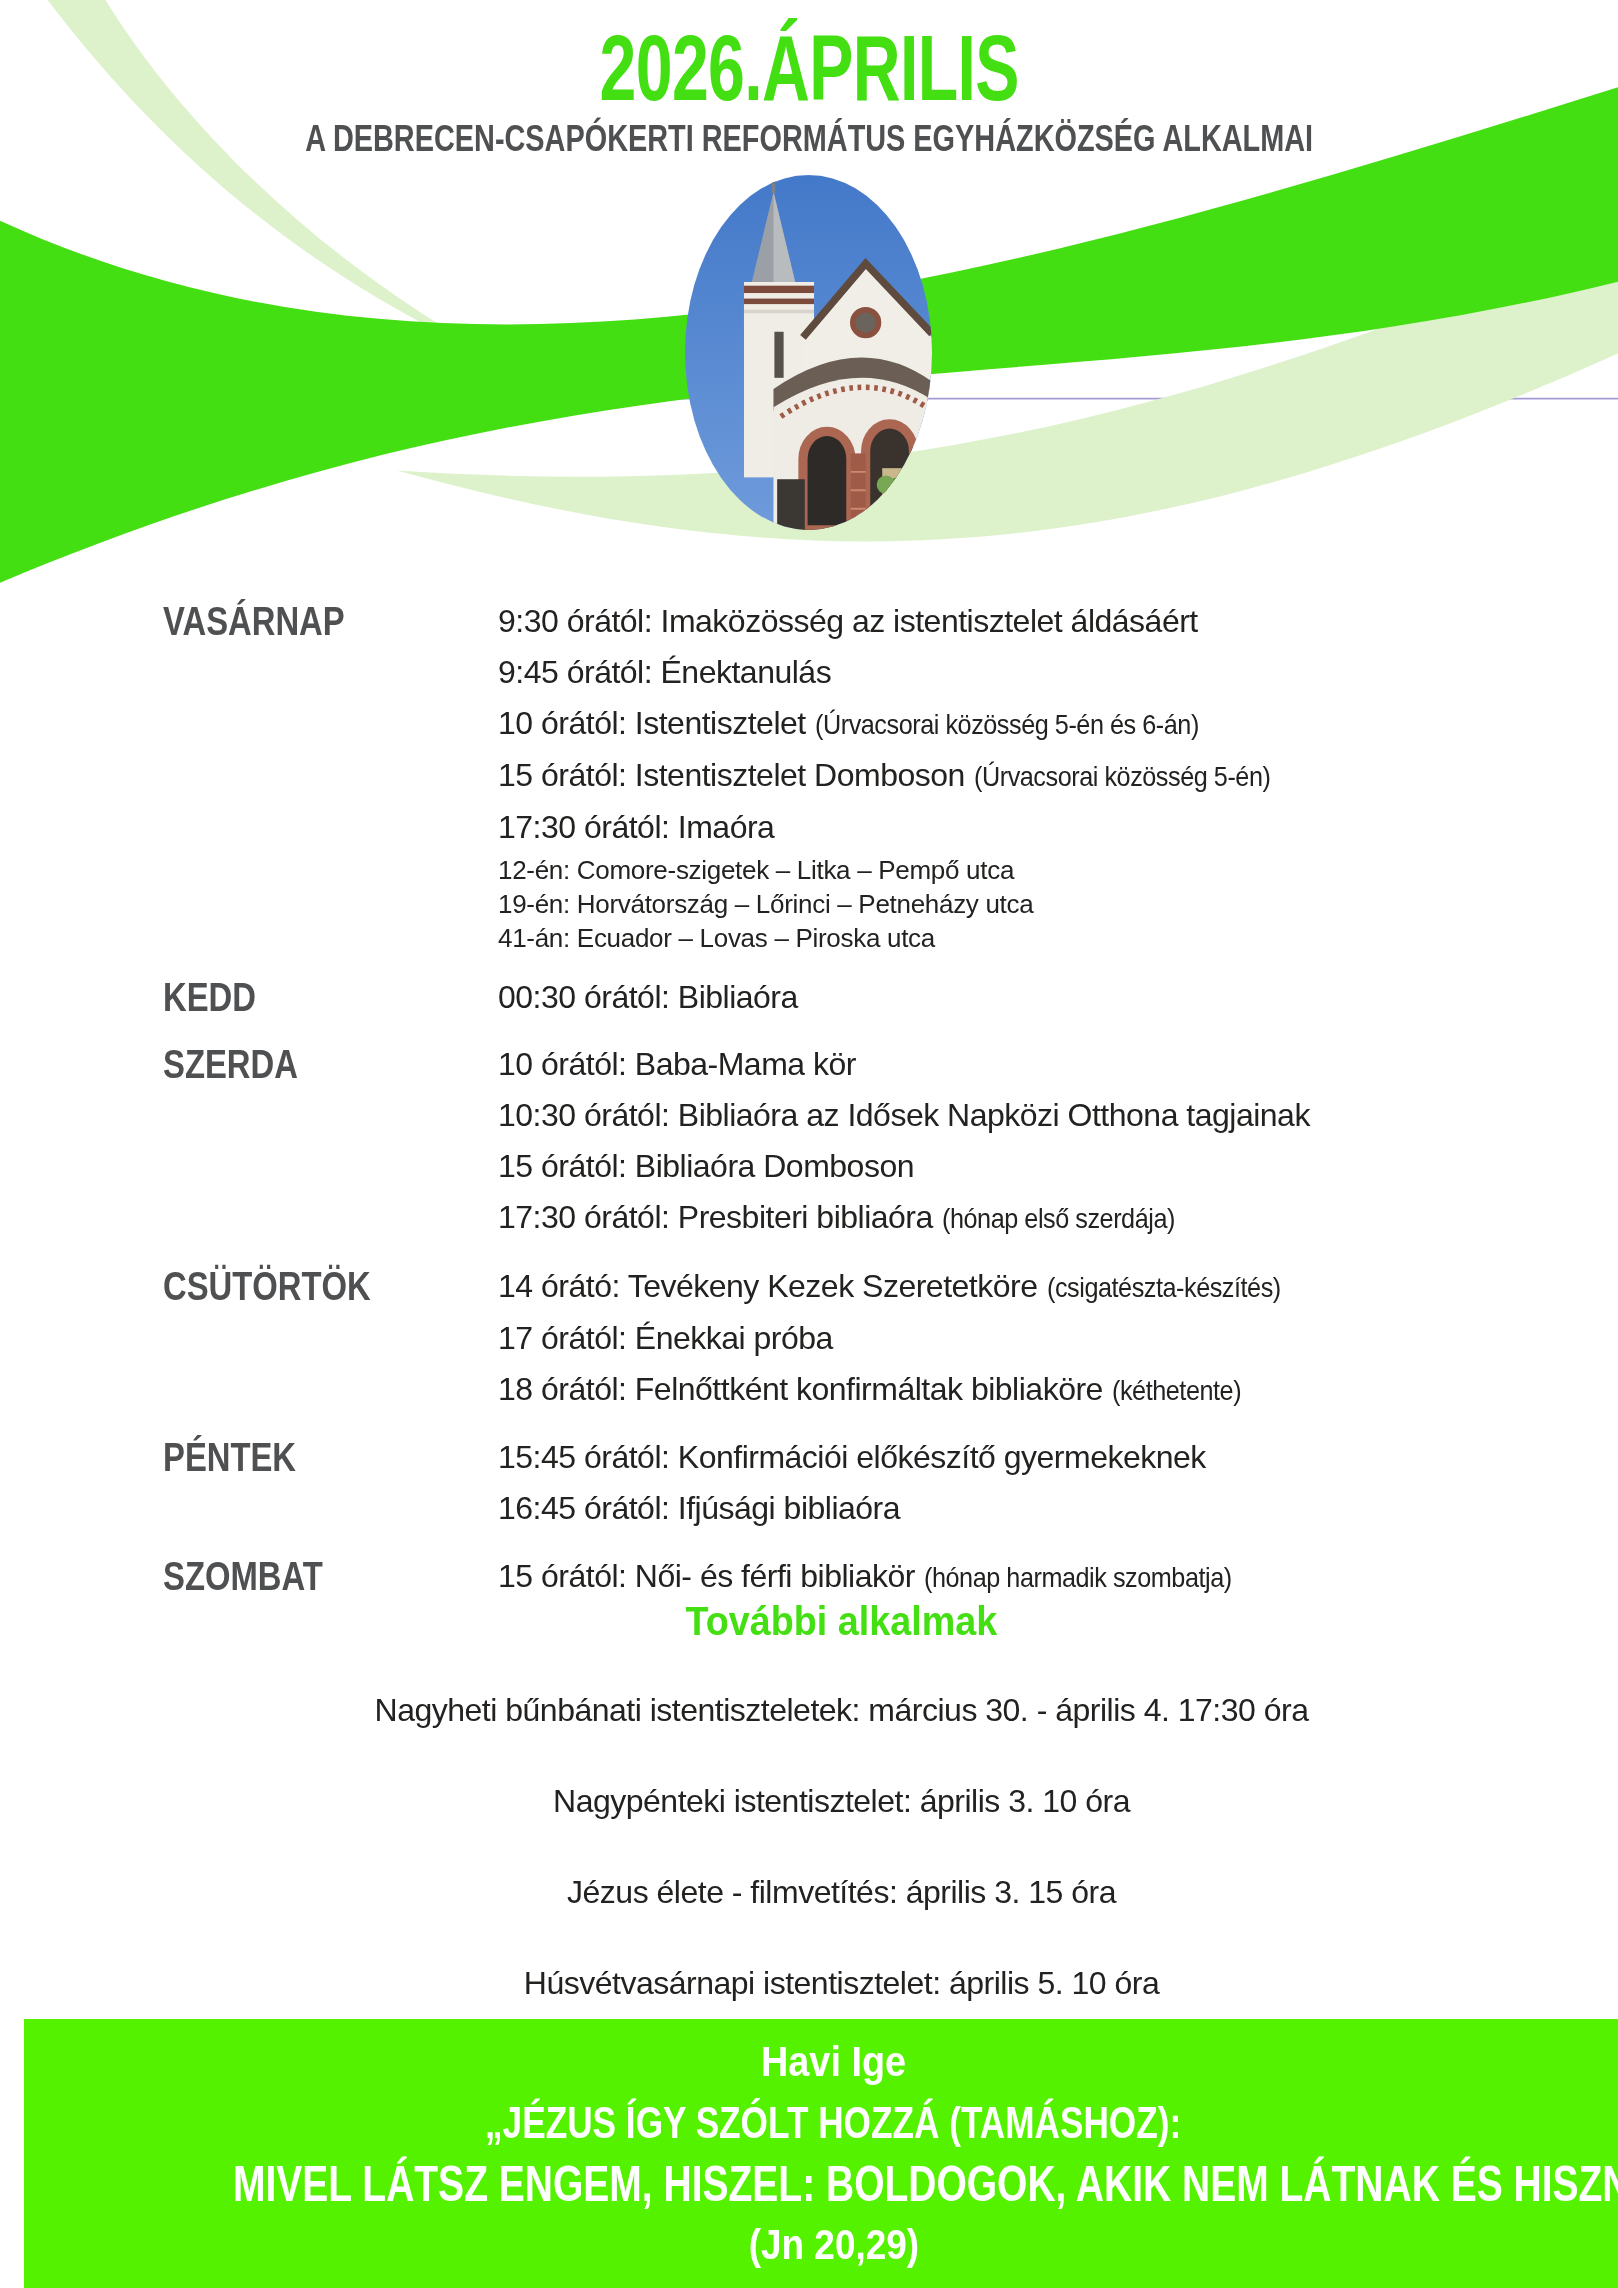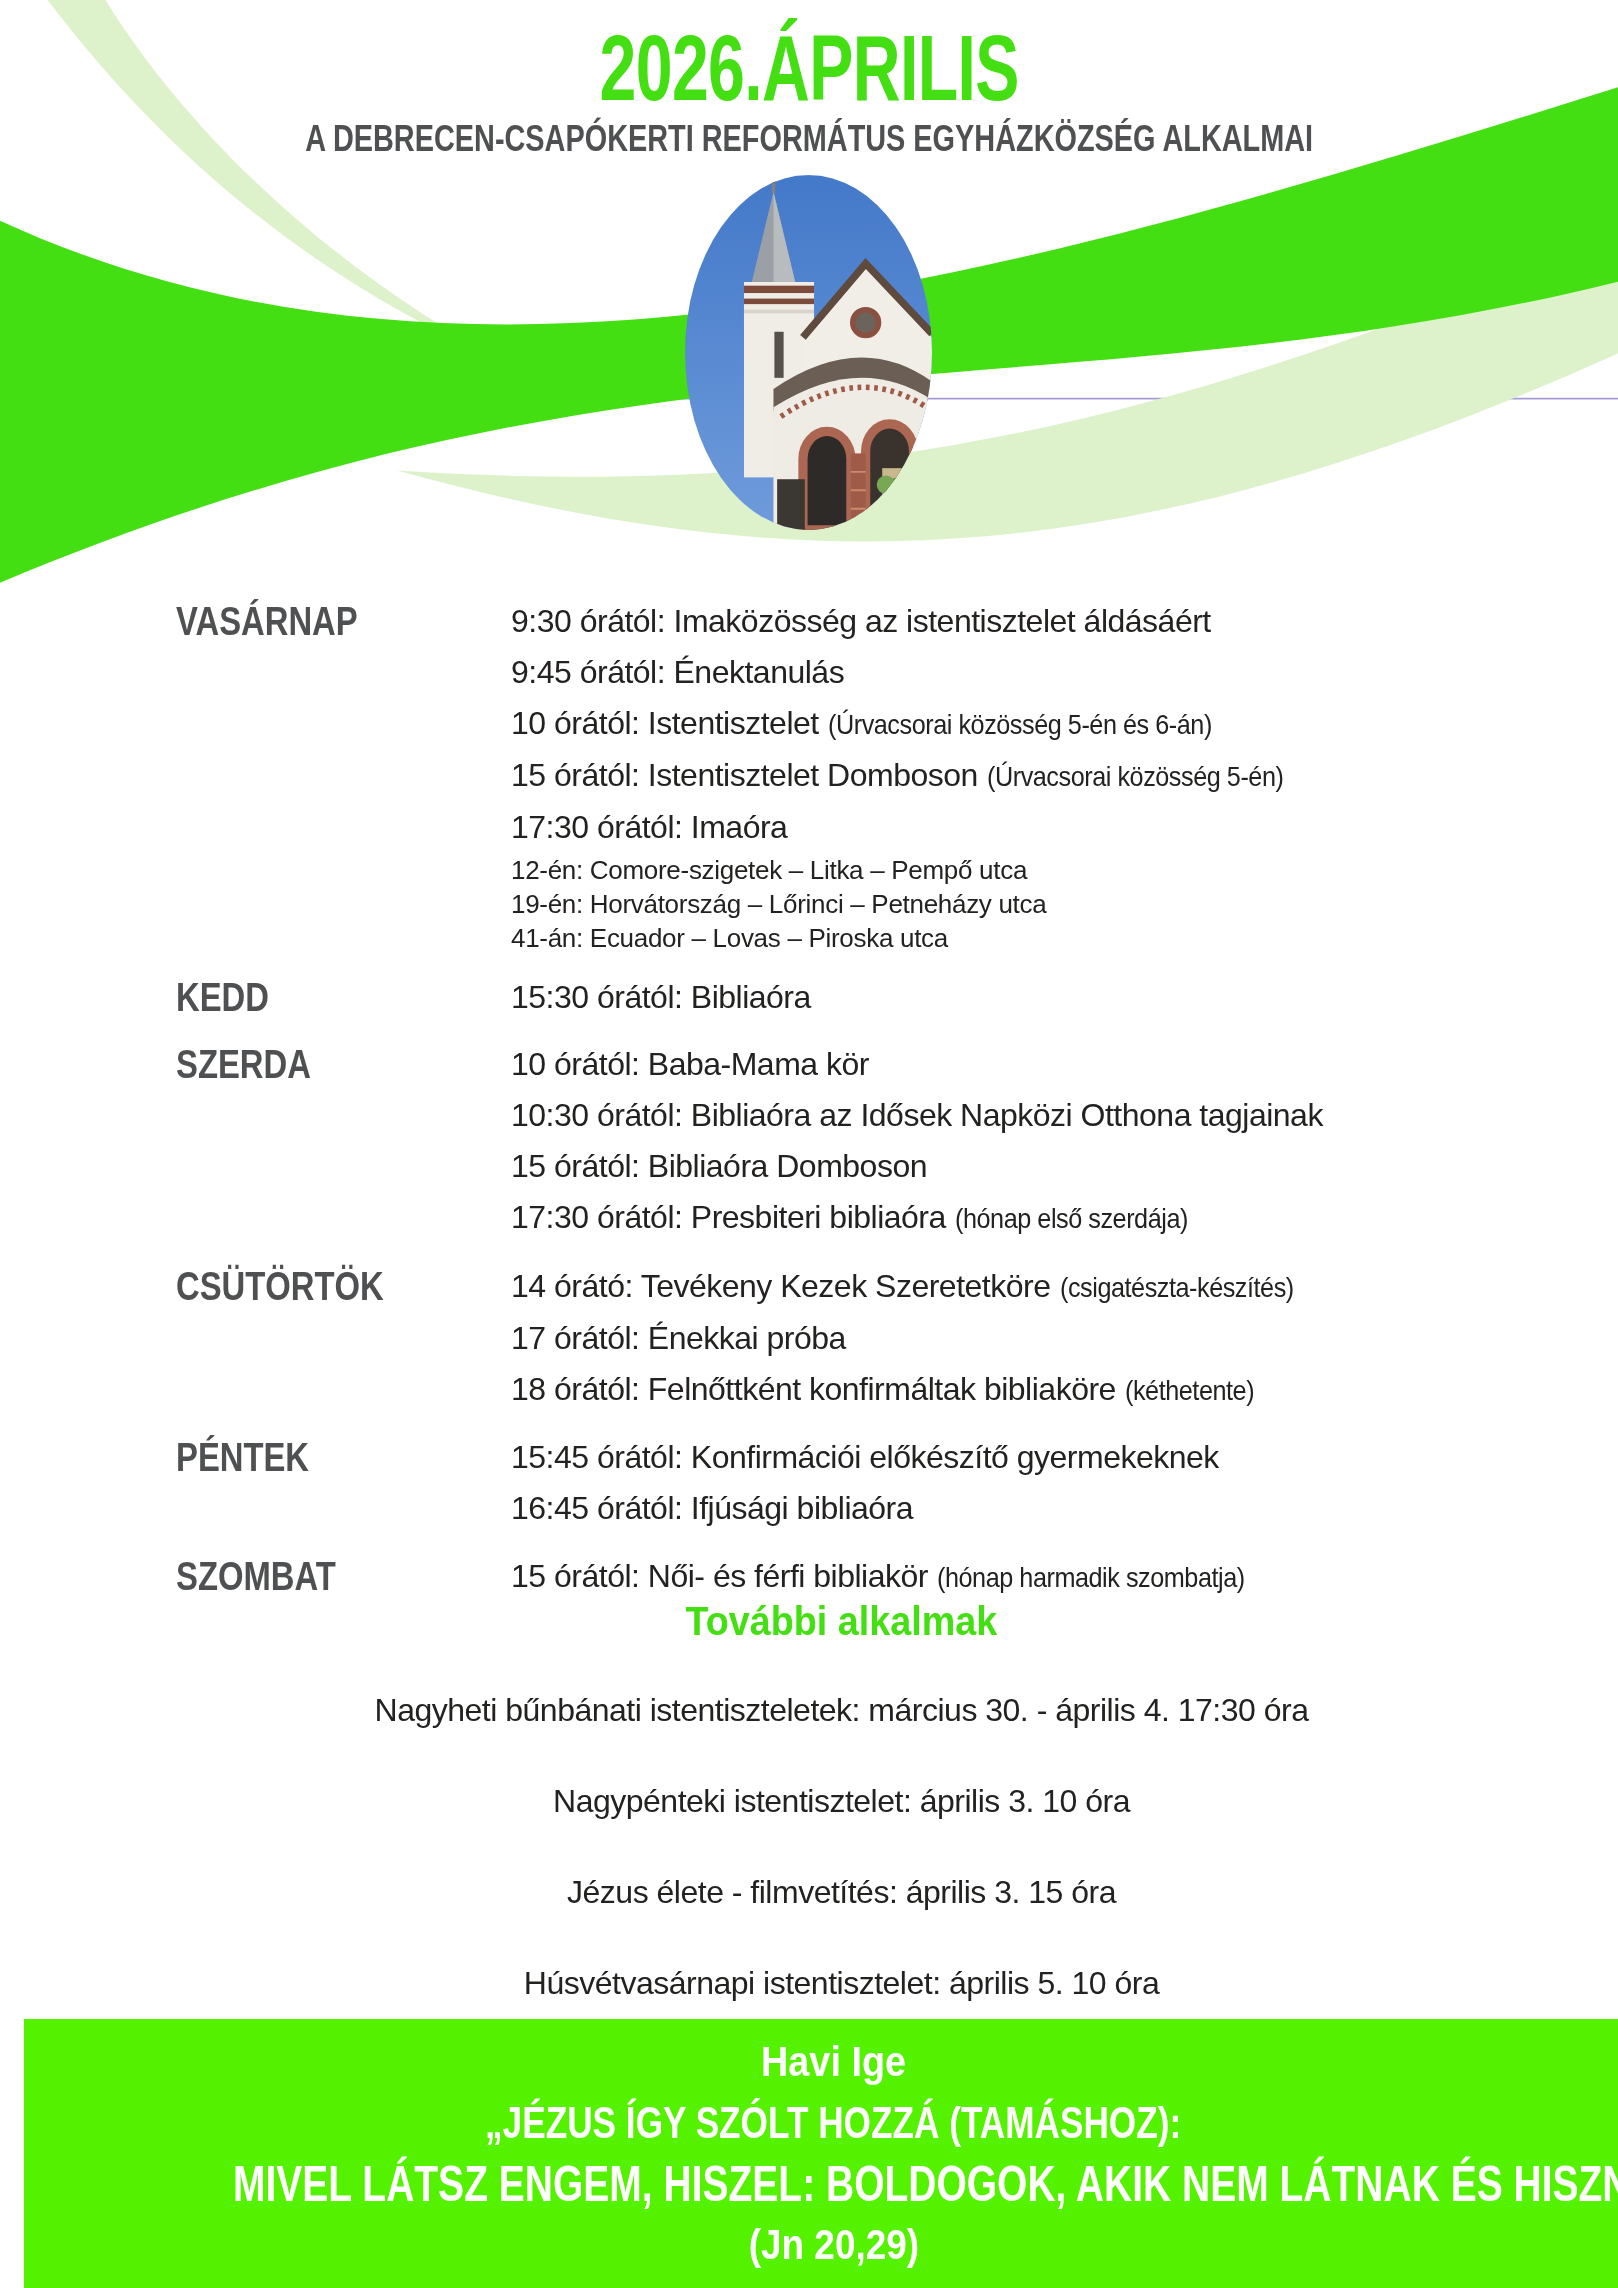--- a/index.html
+++ b/index.html
@@ -13,21 +13,21 @@
   .oval-photo{position:absolute;left:685px;top:175px;width:247px;height:355px;z-index:2;}
   
   .cond{display:inline-block;white-space:nowrap;}
   .title-wrap{position:absolute;left:0;top:26px;width:100%;text-align:center;z-index:3;}
   .main-title{font-size:92px;line-height:85px;font-weight:700;letter-spacing:-0.9px;
     color:var(--green,#44df12);transform:scaleX(.72);}
   .subtitle-wrap{position:absolute;left:0;top:118px;width:100%;text-align:center;z-index:3;}
   .subtitle{font-size:37px;line-height:42px;font-weight:700;color:var(--gray,#4f5052);
     transform:scaleX(.78);}
   
-  .schedule{position:absolute;left:176px;top:596px;width:1347px;z-index:3;}
+  .schedule{position:absolute;left:163px;top:596px;width:1347px;z-index:3;}
   .day-block{display:flex;margin-bottom:16.6px;}
   .day-col{width:335px;flex:0 0 335px;}
   .day-label{font-size:40px;line-height:51px;font-weight:700;color:var(--gray,#4f5052);
     transform:scaleX(.82);transform-origin:left center;}
   .events-col{flex:1;}
   .event-line{font-size:32px;line-height:51px;letter-spacing:-0.5px;color:var(--ink,#232220);}
   .ev-note{display:inline-block;white-space:nowrap;font-size:28px;margin-left:9.2px;
     transform:scaleX(.9);transform-origin:left center;color:var(--ink,#232220);}
   .subline{font-size:26px;line-height:34px;letter-spacing:-0.3px;color:var(--ink,#232220);}
   
@@ -130,21 +130,21 @@
           <div class="event-line"><span class="ev-main">15 órától: Istentisztelet Domboson</span><span class="ev-note">(Úrvacsorai közösség 5-én)</span></div>
           <div class="event-line"><span class="ev-main">17:30 órától: Imaóra</span></div>
           <div class="subline">12-én: Comore-szigetek – Litka – Pempő utca</div>
           <div class="subline">19-én: Horvátország – Lőrinci – Petneházy utca</div>
           <div class="subline">41-án: Ecuador – Lovas – Piroska utca</div>
         </div>
       </div>
       <div class="day-block">
         <div class="day-col"><span class="cond day-label">KEDD</span></div>
         <div class="events-col">
-          <div class="event-line"><span class="ev-main">15:30 órától: Bibliaóra</span></div>
+          <div class="event-line"><span class="ev-main">00:30 órától: Bibliaóra</span></div>
         </div>
       </div>
       <div class="day-block">
         <div class="day-col"><span class="cond day-label">SZERDA</span></div>
         <div class="events-col">
           <div class="event-line"><span class="ev-main">10 órától: Baba-Mama kör</span></div>
           <div class="event-line"><span class="ev-main">10:30 órától: Bibliaóra az Idősek Napközi Otthona tagjainak</span></div>
           <div class="event-line"><span class="ev-main">15 órától: Bibliaóra Domboson</span></div>
           <div class="event-line"><span class="ev-main">17:30 órától: Presbiteri bibliaóra</span><span class="ev-note">(hónap első szerdája)</span></div>
         </div>

